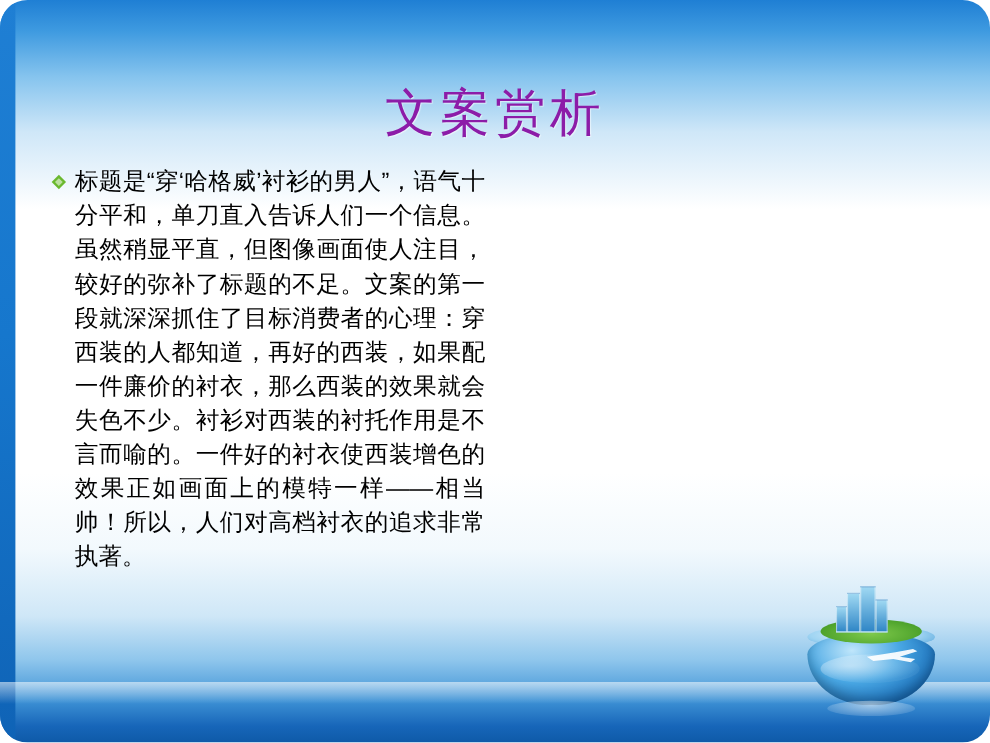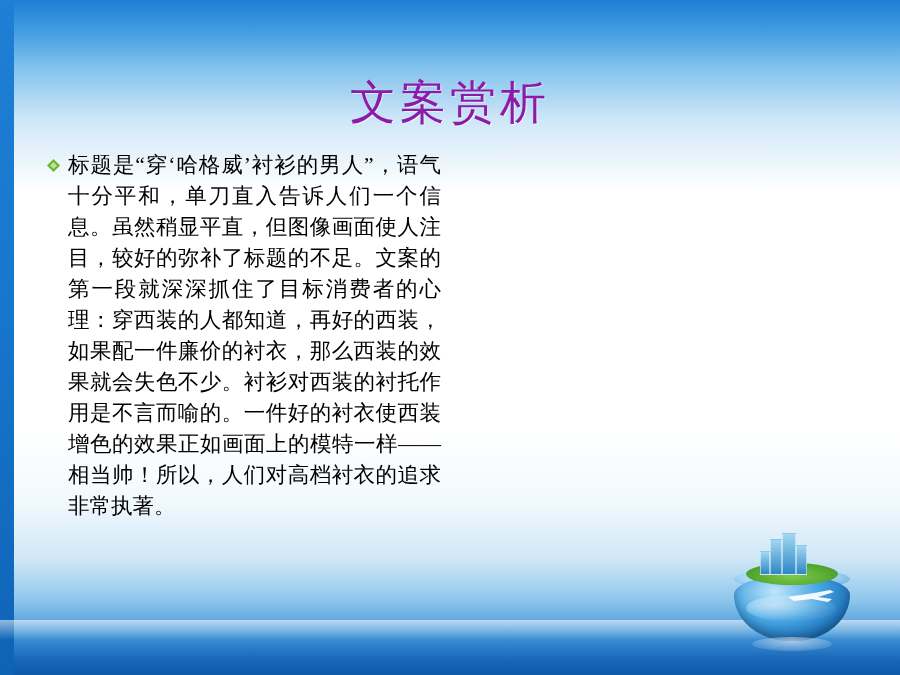--- a/index.html
+++ b/index.html
@@ -23,20 +23,21 @@
         #cfe7f8 120px,
         #ffffff 190px,
         #ffffff 430px,
         #f2f9fd 500px,
         #cfe7f7 560px,
         #8fc6ec 600px,
         #3f93d6 636px,
         #1766b9 660px,
         #0e5aa8 675px);
     overflow: hidden;
+    border-radius: 25px;
   }
   
   .left-bar {
     position: absolute;
     left: 0;
     top: 0;
     width: 14px;
     height: 675px;
     background: linear-gradient(to bottom, #1f7fd4 0%, #1677cd 45%, #0f63b6 100%);
   }
@@ -85,21 +86,21 @@
     text-align: left;
   }
   .bullet-icon svg { display: block; }
   .para {
     flex: 1 1 auto;
     font-size: 21.5px;
     line-height: 31px;
     color: #000000;
     text-align: justify;
     text-justify: inter-ideograph;
-    font-family: Liberation Serif, serif;
+    font-family: Liberation Sans, sans-serif;
     word-break: break-all;
   }
   
   .globe-wrap {
     position: absolute;
     right: 42px;
     bottom: 22px;
     width: 132px;
     height: 120px;
   }

